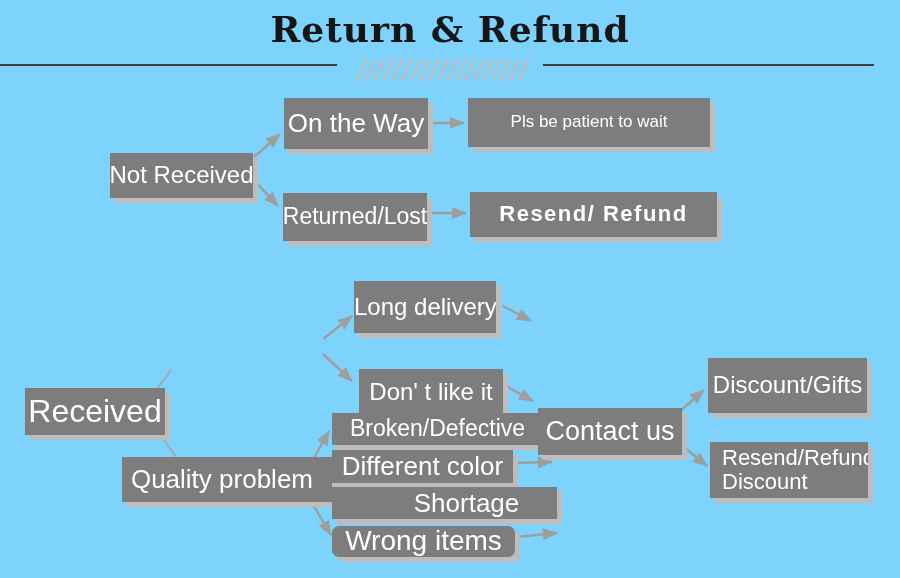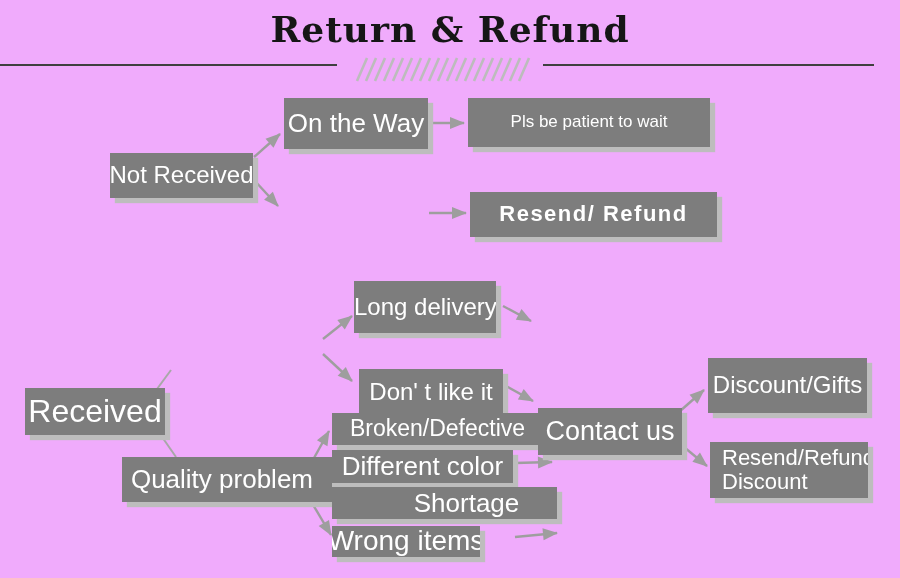--- a/index.html
+++ b/index.html
@@ -1,17 +1,17 @@
 <!DOCTYPE html>
 <html><head>
 <meta charset="utf-8">
 <style>
   html,body{margin:0;padding:0;}
   .stage{
-    position:relative;width:900px;height:578px;background:#f0abfc;
+    position:relative;width:900px;height:578px;background:#7dd3fc;
     overflow:hidden;font-family:"Liberation Sans",sans-serif;
   }
   .title{
     position:absolute;top:8px;left:0;width:900px;text-align:center;
     font-family:"DejaVu Serif",serif;font-weight:700;font-size:36px;
     letter-spacing:1px;color:#161616;margin:0;
   }
   .rule{position:absolute;top:64px;height:2px;background:#3f3f3f;}
   .rule-left{left:0;width:337px;}
   .rule-right{left:543px;width:331px;}
@@ -84,31 +84,32 @@
         <line x1="515" y1="498" x2="554" y2="494" stroke="#9e9e9e" stroke-width="2.4" marker-end="url(#ah)"></line>
         <line x1="515" y1="537" x2="557" y2="533" stroke="#9e9e9e" stroke-width="2.4" marker-end="url(#ah)"></line>
         <line x1="671" y1="419" x2="704" y2="390" stroke="#9e9e9e" stroke-width="2.4" marker-end="url(#ah)"></line>
         <line x1="679" y1="443" x2="707" y2="466" stroke="#9e9e9e" stroke-width="2.4" marker-end="url(#ah)"></line>
       </g>
   </svg>
 
   <div class="node" style="left:110px;top:153px;width:143px;height:45px;font-size:24px;">Not Received</div>
   <div class="node" style="left:284px;top:98px;width:144px;height:51px;font-size:26px;">On the Way</div>
   <div class="node" style="left:468px;top:98px;width:242px;height:49px;font-size:17px;">Pls be patient to wait</div>
+  <div class="node" style="left:283px;top:193px;width:144px;height:48px;font-size:23px;">Returned/Lost</div>
   <div class="node semi" style="left:470px;top:192px;width:247px;height:45px;font-size:22px;">Resend/ Refund</div>
 
   <div class="node align-left" style="left:354px;top:281px;width:142px;height:52px;font-size:24px;">Long delivery</div>
   <div class="node" style="left:359px;top:357px;width:144px;height:46px;font-size:24px;margin-top:12px;">Don' t like it</div>
   <div class="node" style="left:25px;top:388px;width:140px;height:47px;font-size:32px;">Received</div>
   <div class="node align-right" style="left:122px;top:457px;width:191px;height:45px;font-size:26px;padding-right:19px;">Quality problem</div>
 
   <div class="node" style="left:332px;top:413px;width:211px;height:32px;font-size:23px;">Broken/Defective</div>
   <div class="node" style="left:332px;top:450px;width:181px;height:33px;font-size:26px;">Different color</div>
   <div class="node" style="left:332px;top:487px;width:181px;height:32px;font-size:26px;padding-left:44px;">Shortage</div>
-  <div class="node" style="left:332px;top:526px;width:148px;height:31px;font-size:28px;">Wrong items</div>
+  <div class="node" style="left:332px;top:526px;width:183px;height:31px;font-size:28px;border-radius:7px;">Wrong items</div>
 
   <div class="node" style="left:708px;top:358px;width:159px;height:55px;font-size:24px;">Discount/Gifts</div>
   <div class="node" style="left:538px;top:408px;width:144px;height:47px;font-size:27px;">Contact us</div>
   <div class="node two-line" style="left:710px;top:442px;width:146px;height:56px;font-size:22px;">
     <span>Resend/Refund/</span>
     <span>Discount</span>
   </div>
 
 </div>
 

